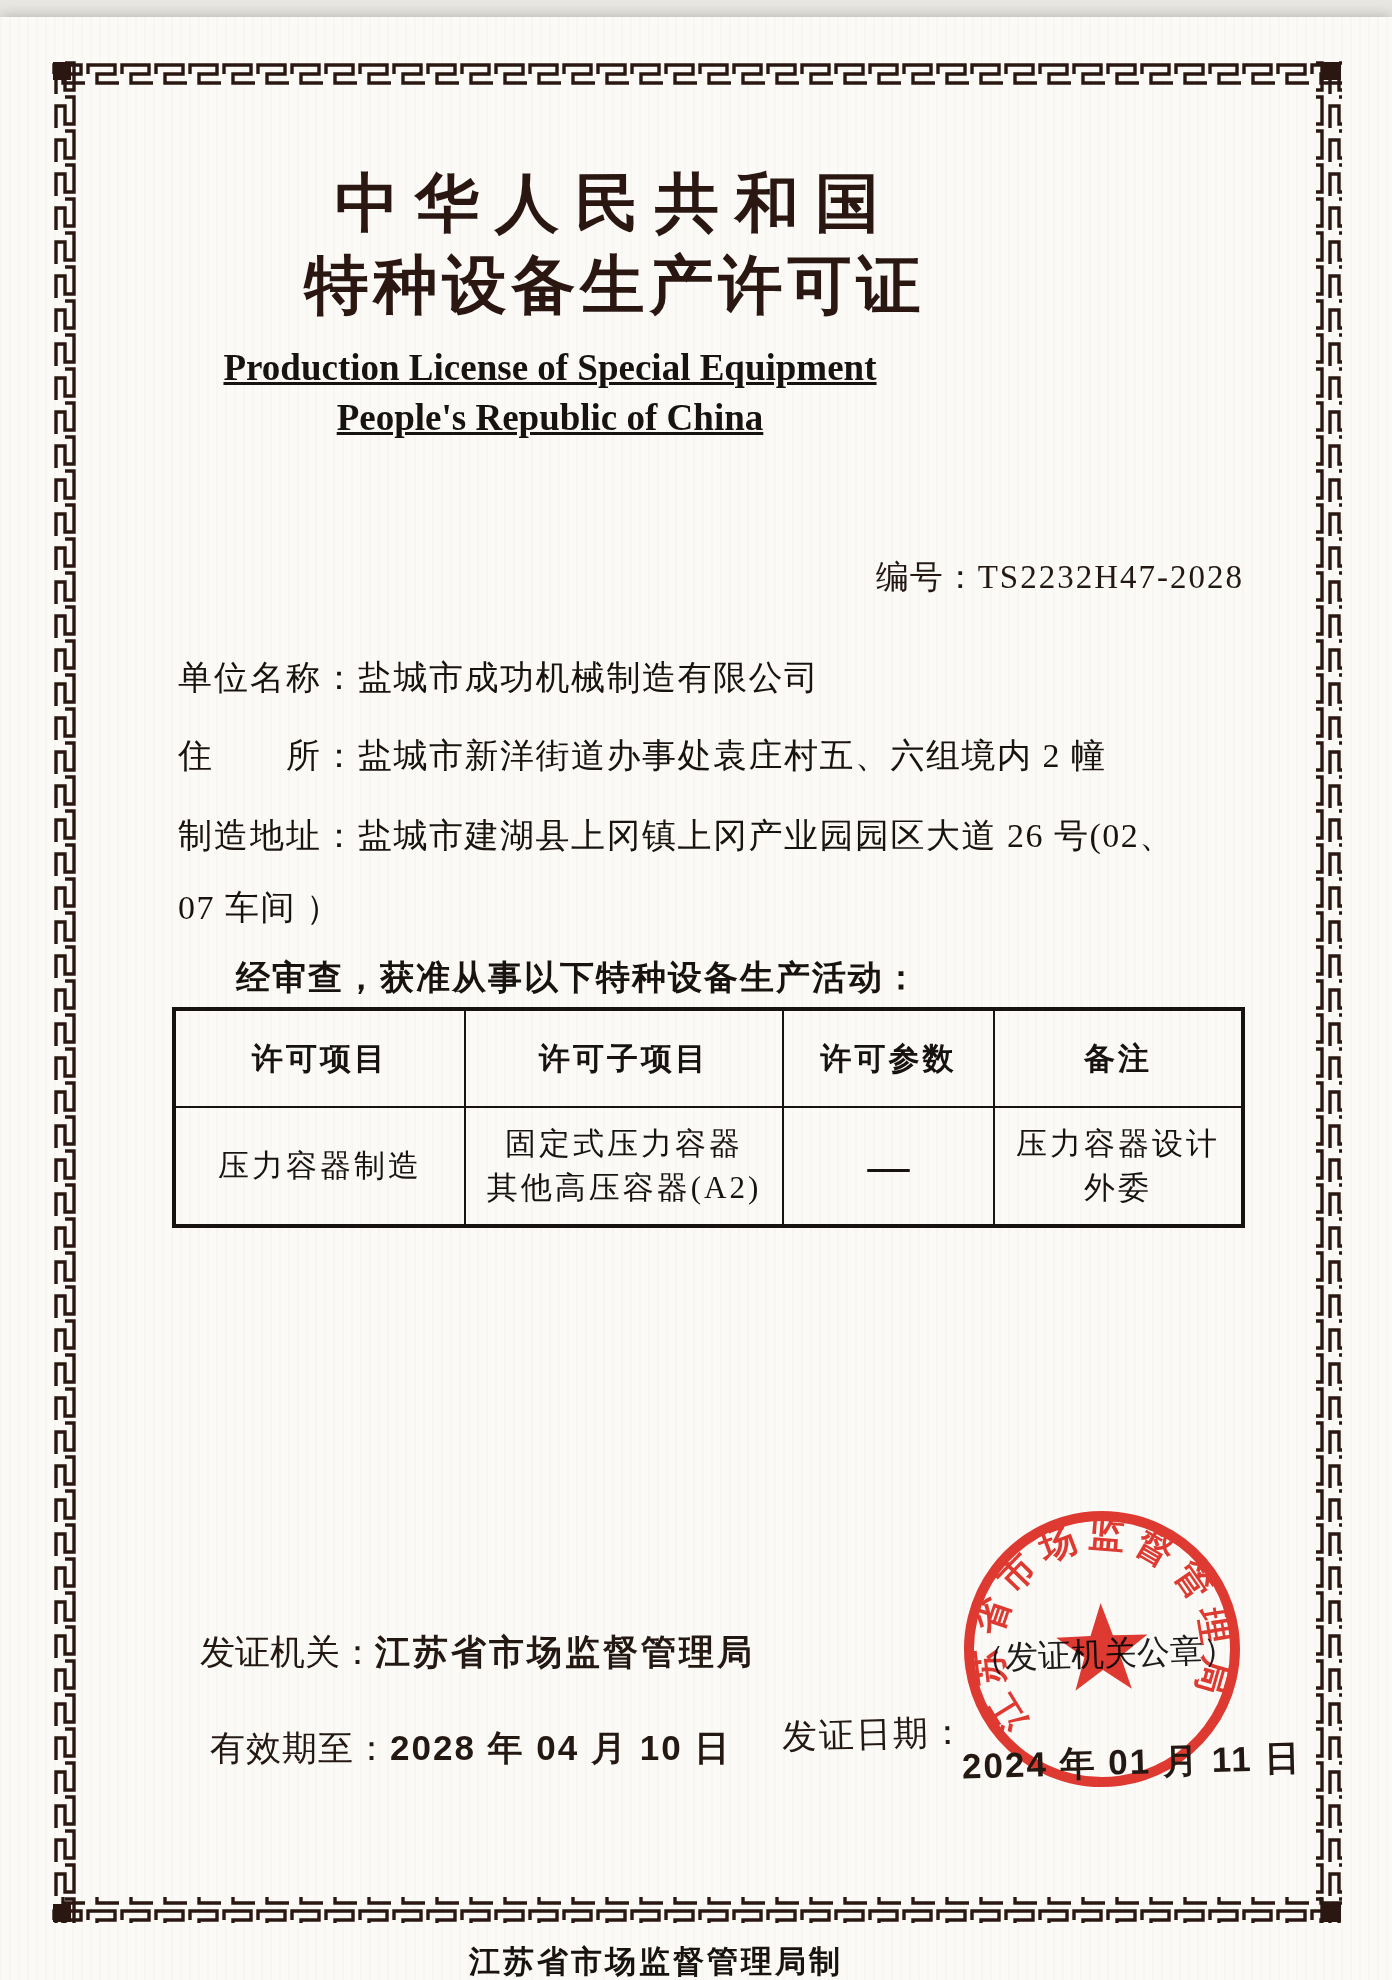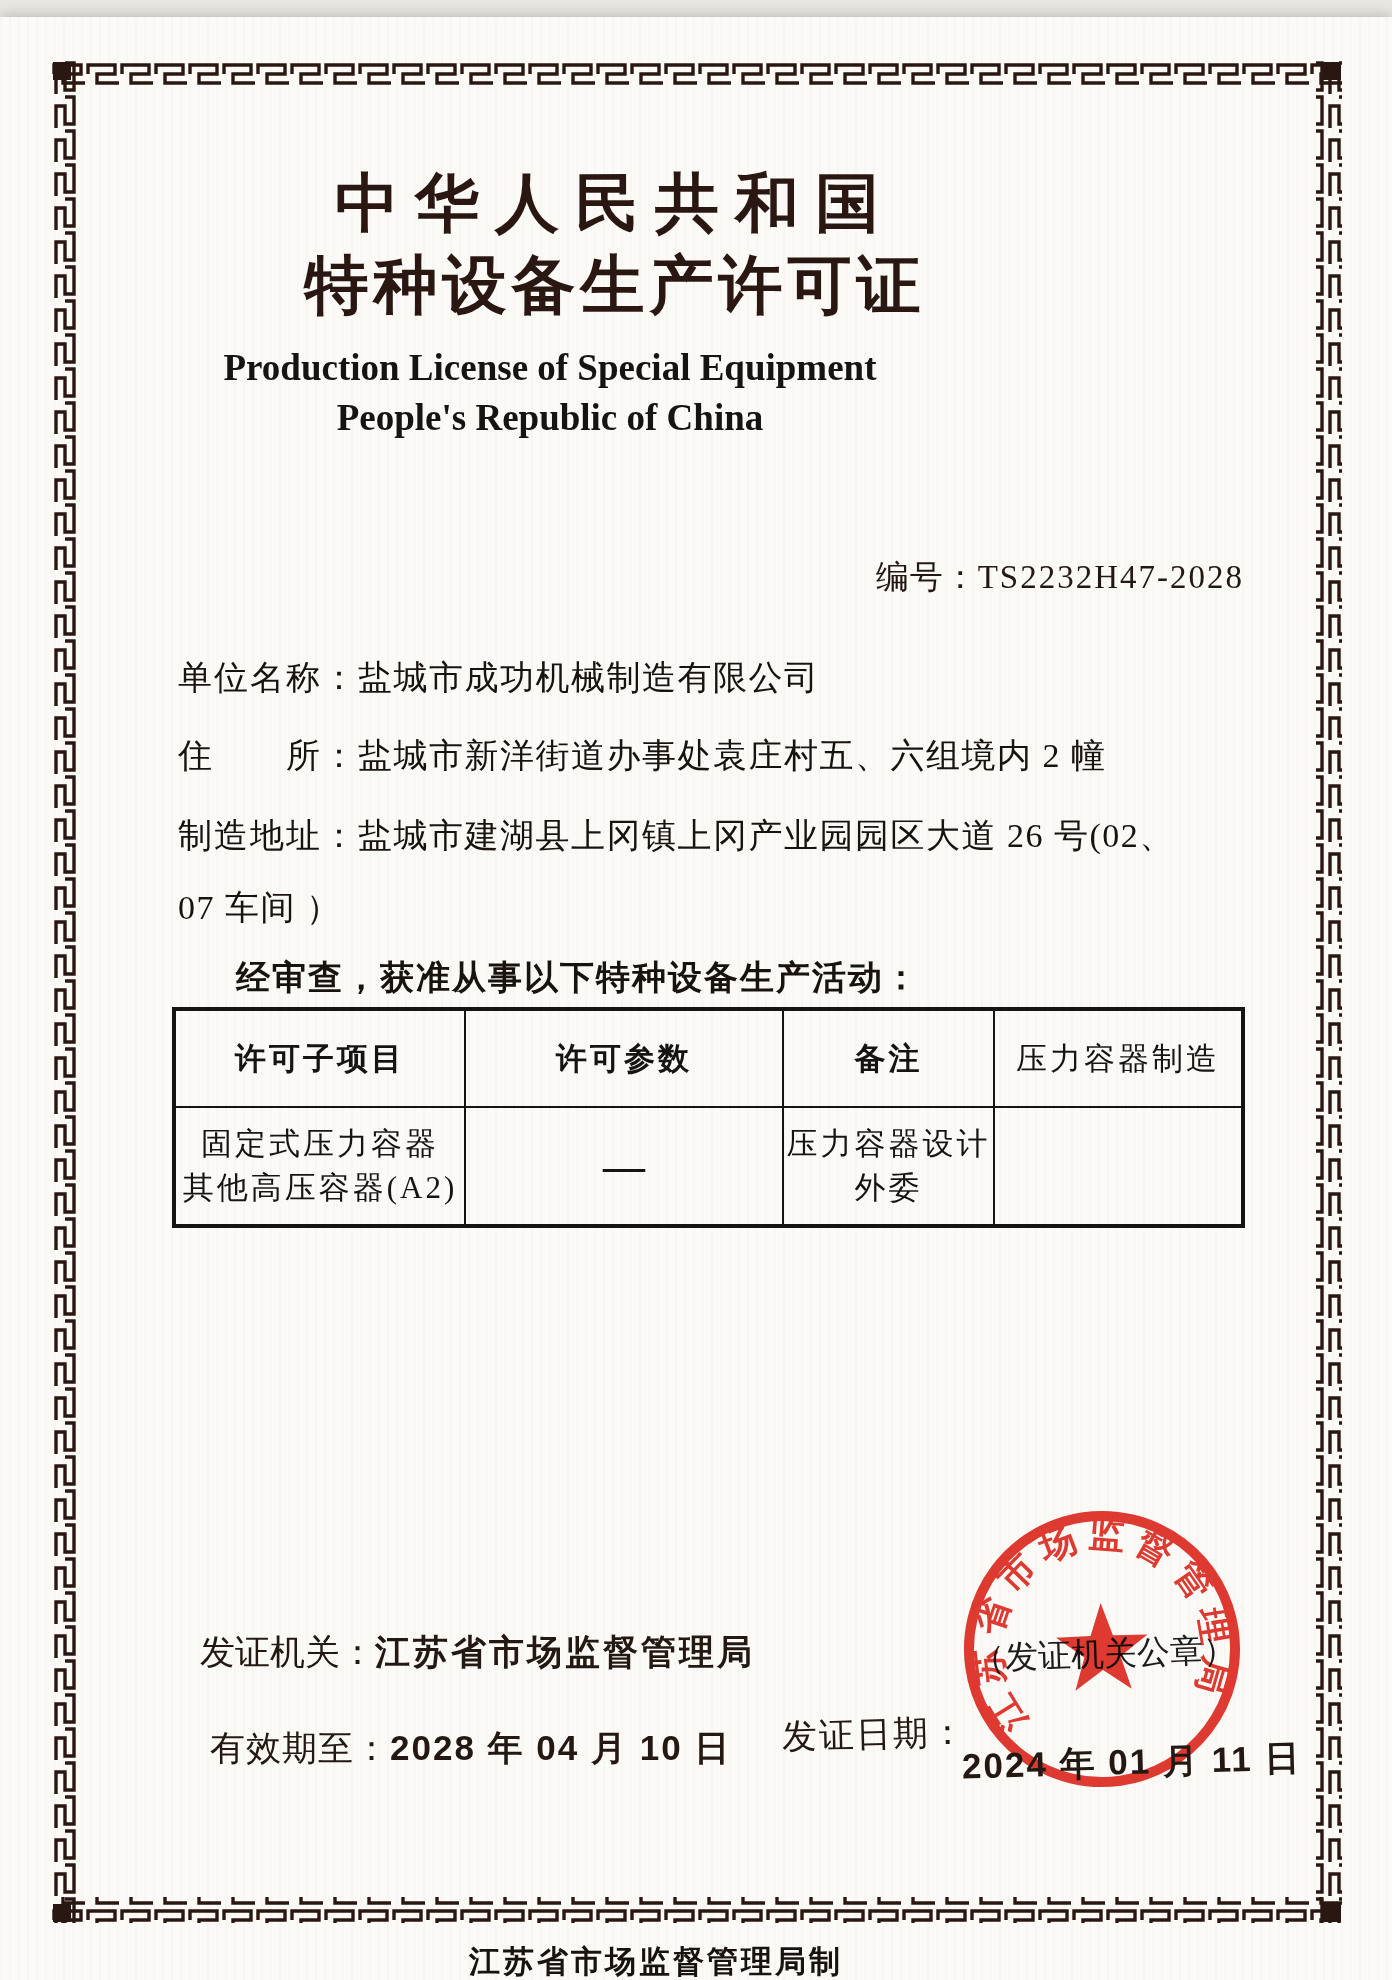--- a/index.html
+++ b/index.html
@@ -15,21 +15,21 @@
     content:""; position:absolute; inset:0; pointer-events:none;
     background:repeating-linear-gradient(90deg, rgba(60,50,40,.02) 0 2px, transparent 2px 9px);
   }
   .abs { position:absolute; }
   
   .title-cn { left:0; width:1230px; text-align:center; font-weight:700;
     font-size:64px; line-height:78px; color:#2a1712; }
   #title1 { top:148px; letter-spacing:16px; }
   #title2 { top:230px; letter-spacing:5px;text-align:center; }
   .title-en { top:326px; left:0; width:1100px; text-align:center; font-weight:700;
-    font-size:37px; line-height:50px; color:#171310; }
+    font-size:37px; line-height:50px; color:#171310;text-decoration:underline; }
   
   #license-no { top:538px; right:148px; font-size:33px; letter-spacing:1px; }
   #license-no .val { font-family:"Liberation Serif","DejaVu Serif",serif; letter-spacing:2px; }
   
   .field { left:178px; font-size:34px; letter-spacing:1.5px; color:#19130f; white-space:nowrap; }
   .field .label { letter-spacing:2px; }
   #line-company { top:638px; }
   #line-address { top:716px; }
   #line-mfg1 { top:796px; }
   #line-mfg2 { top:868px; }
@@ -108,20 +108,21 @@
   <div id="line-address" class="abs field">
     <span class="label">住　　所：</span><span>盐城市新洋街道办事处袁庄村五、六组境内 2 幢</span>
   </div>
   <div id="line-mfg1" class="abs field">
     <span class="label">制造地址：</span><span>盐城市建湖县上冈镇上冈产业园园区大道 26 号(02、</span>
   </div>
   <div id="line-mfg2" class="abs field">07 车间 ）</div>
   <div id="line-approval" class="abs field">经审查，获准从事以下特种设备生产活动：</div>
 
   <div id="license-table" class="abs">
+    <div class="cell hdr">许可项目</div>
     <div class="cell hdr">许可子项目</div>
     <div class="cell hdr">许可参数</div>
     <div class="cell hdr">备注</div>
     <div class="cell">压力容器制造</div>
     <div class="cell">
       <div>固定式压力容器</div>
       <div>其他高压容器(A2)</div>
     </div>
     <div class="cell dash">—</div>
     <div class="cell">

